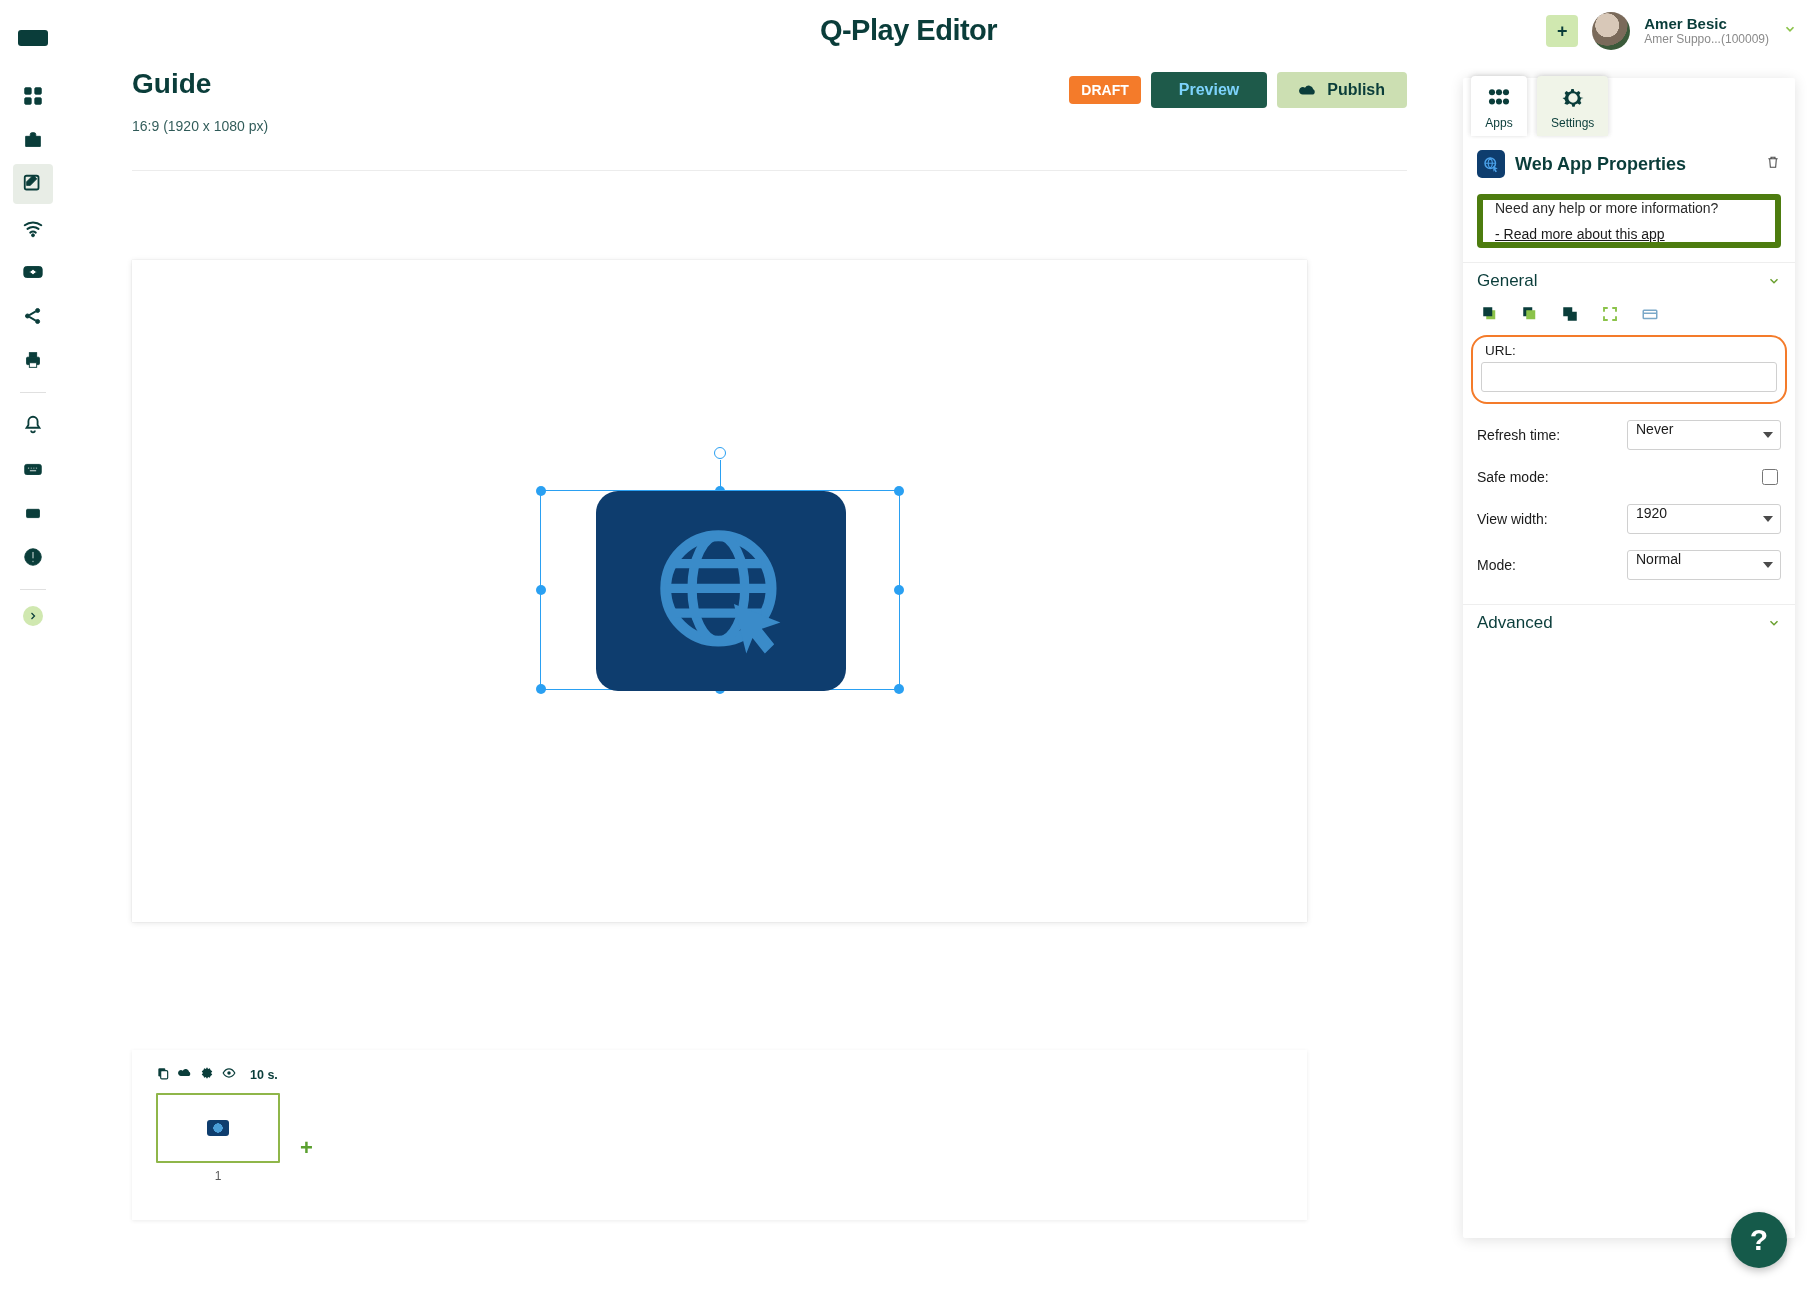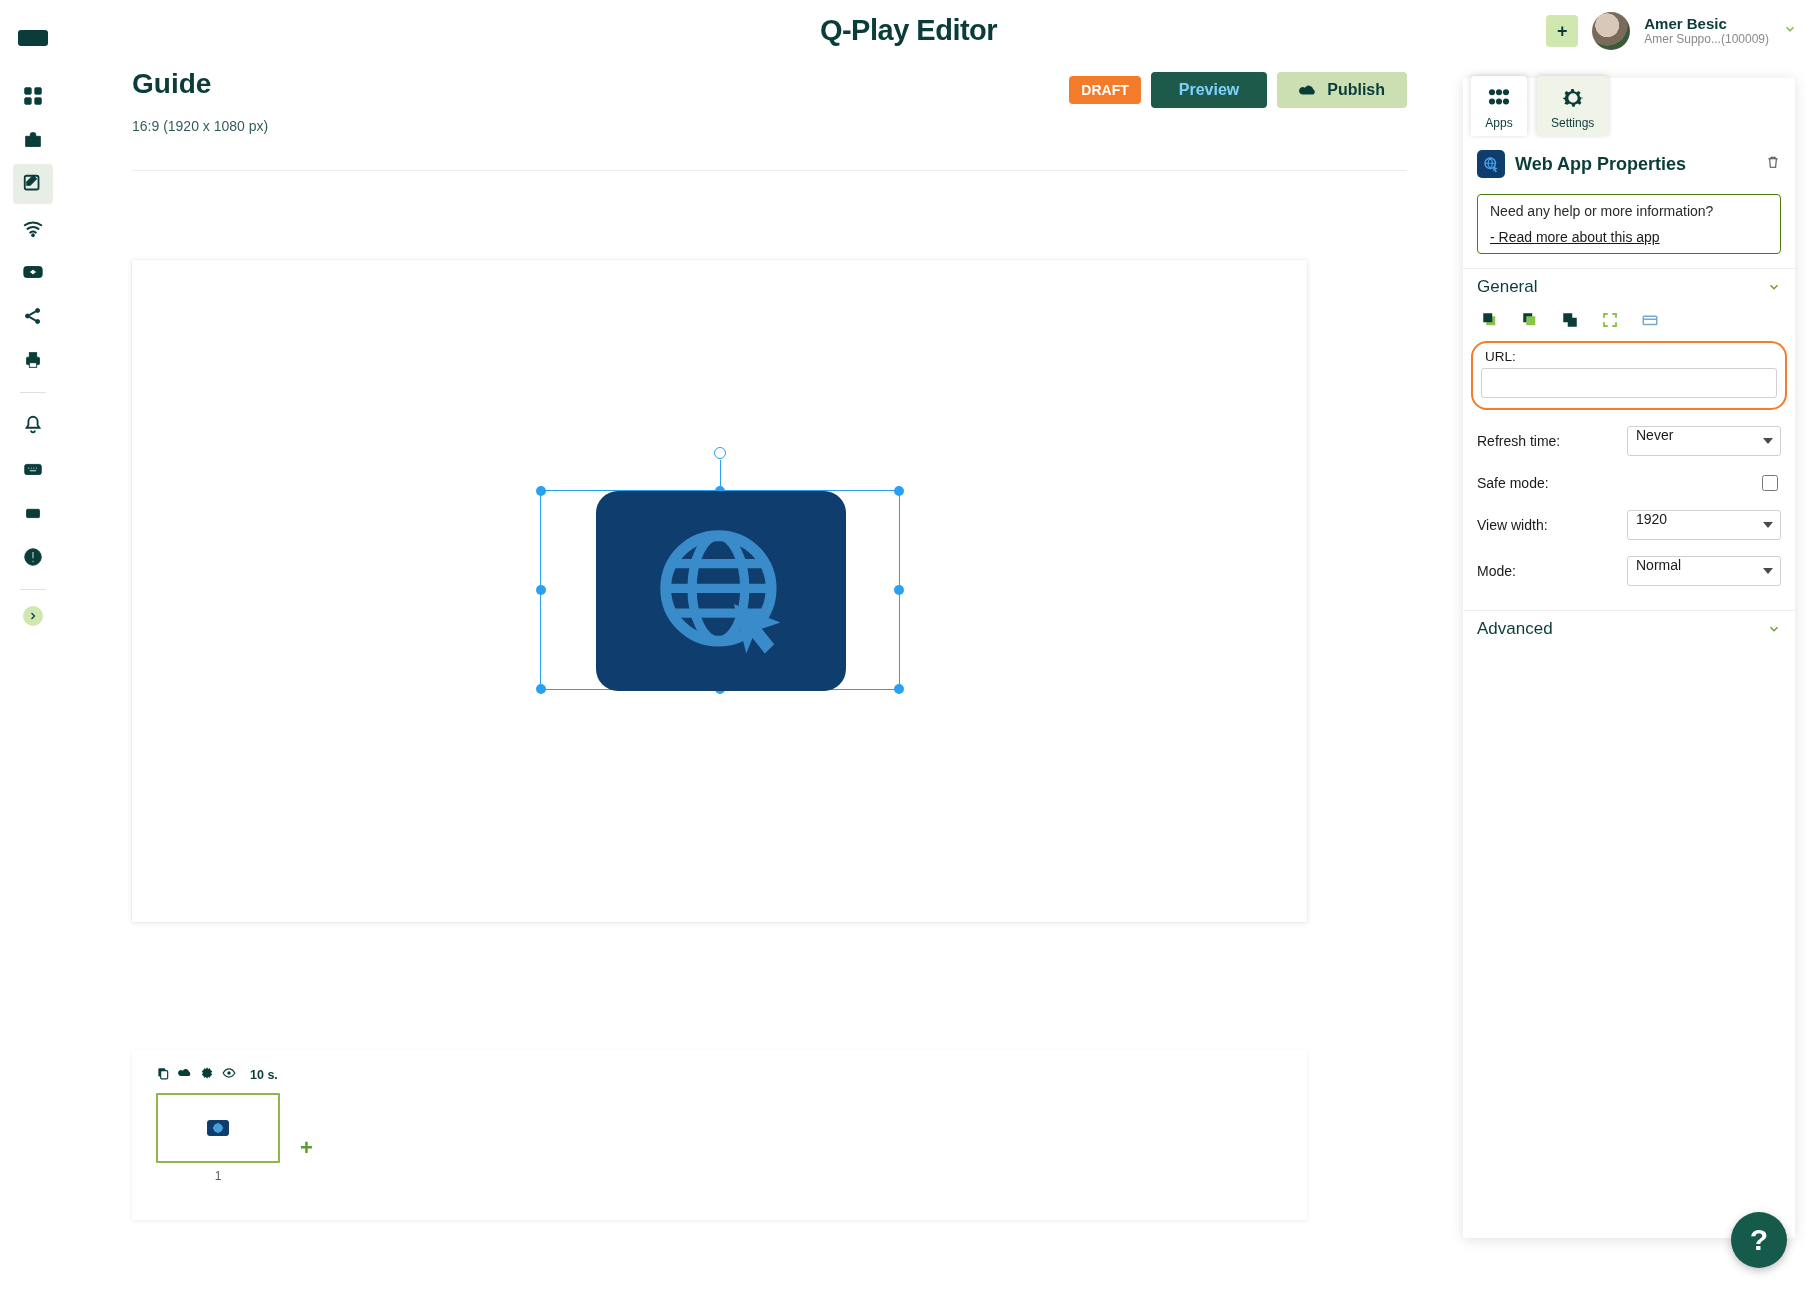--- a/index.html
+++ b/index.html
@@ -216,22 +216,22 @@
     padding: 14px 14px 10px; border-bottom: 0;
   }
   .panel-header .icon-box{
     width:28px;height:28px;background:var(--deep-blue-fill);border-radius:5px;
     display:flex;align-items:center;justify-content:center;
   }
   .panel-header .icon-box svg{width:18px;height:18px;}
   .panel-title{ font-weight:800; font-size:18px; color:var(--dark-teal); flex:1;}
   .panel-trash svg{ width:16px;height:18px; stroke:#4a4a4a; fill:none; stroke-width:1.6;}
   .help-box{
-    margin: 6px 14px 14px; border:1px solid #4d7c0f; border-radius:4px;
-    padding: 8px 12px; font-size:14px; color:#2a2a2a;
+    margin: 6px 14px 14px; border:6px solid #4d7c0f; border-radius:4px;
+    padding: 0 12px; font-size:14px; color:#2a2a2a;
   }
   .help-box .link{ text-decoration:underline; display:block; margin-top:10px; color:#1a1a1a;}
   .section-head{
     display:flex; justify-content:space-between; align-items:center;
     padding: 8px 14px; font-weight:400; color:var(--dark-teal); font-size:17px;
     border-top:1px solid #eee;
   }
   .section-head svg{width:14px;height:14px;stroke:#6aa02f;fill:none;stroke-width:2.5;}
   .section-head.advanced{border-top:1px solid #eee; margin-top:16px;}
   .mini-toolbar{ display:flex; gap:22px; padding:6px 18px 10px;}

